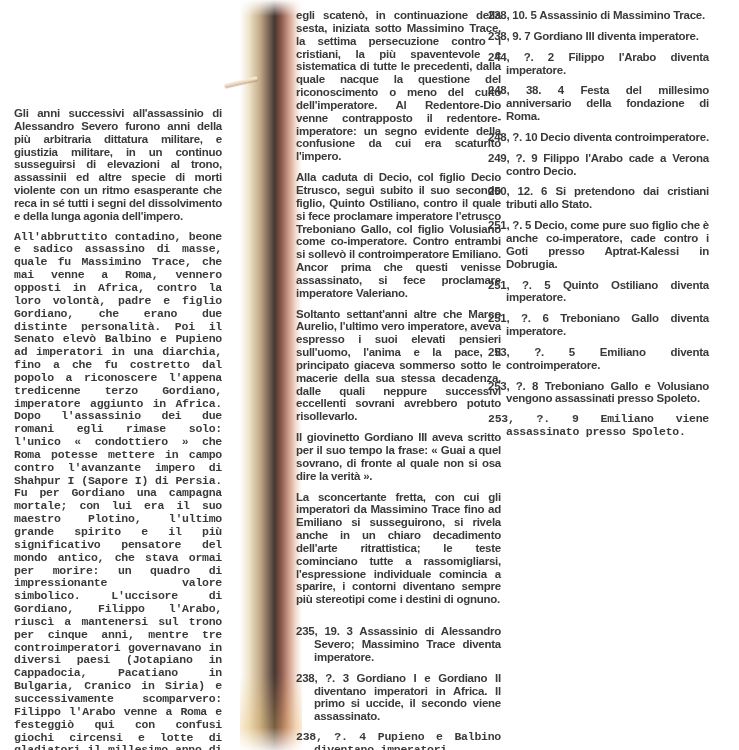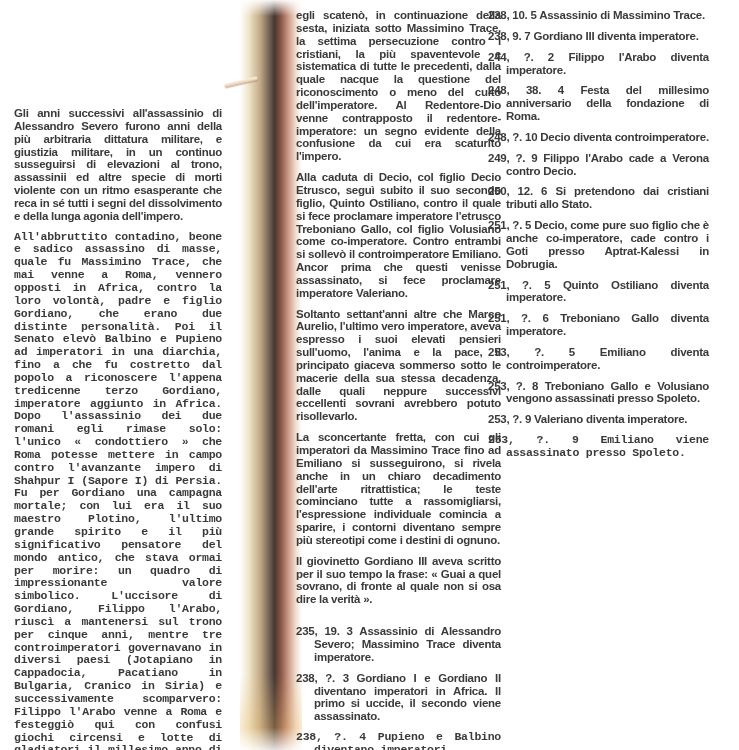--- a/index.html
+++ b/index.html
@@ -80,22 +80,22 @@
 
   <div class="col col-left">
     <p>Gli anni successivi all'assassinio di Alessandro Severo furono anni della più arbitraria dittatura militare, e giustizia militare, in un continuo susseguirsi di elevazioni al trono, assassinii ed altre specie di morti violente con un ritmo esasperante che reca in sé tutti i segni del dissolvimento e della lunga agonia dell'impero.</p>
     <p>All'abbruttito contadino, beone e sadico assassino di masse, quale fu Massimino Trace, che mai venne a Roma, vennero opposti in Africa, contro la loro volontà, padre e figlio Gordiano, che erano due distinte personalità. Poi il Senato elevò Balbino e Pupieno ad imperatori in una diarchia, fino a che fu costretto dal popolo a riconoscere l'appena tredicenne terzo Gordiano, imperatore aggiunto in Africa. Dopo l'assassinio dei due romani egli rimase solo: l'unico « condottiero » che Roma potesse mettere in campo contro l'avanzante impero di Shahpur I (Sapore I) di Persia. Fu per Gordiano una campagna mortale; con lui era il suo maestro Plotino, l'ultimo grande spirito e il più significativo pensatore del mondo antico, che stava ormai per morire: un quadro di impressionante valore simbolico. L'uccisore di Gordiano, Filippo l'Arabo, riuscì a mantenersi sul trono per cinque anni, mentre tre controimperatori governavano in diversi paesi (Jotapiano in Cappadocia, Pacatiano in Bulgaria, Cranico in Siria) e successivamente scomparvero: Filippo l'Arabo venne a Roma e festeggiò qui con confusi giochi circensi e lotte di gladiatori il millesimo anno di vita dell'Urbe. I popoli germanici si misero nuovamente in movimento e Decio si fece proclamare prossimo imperatore. Sebbene personalmente non privo di buone qualità di carattere,</p>
   </div>
 
   <div class="col col-middle">
     <p>egli scatenò, in continuazione della sesta, iniziata sotto Massimino Trace, la settima persecuzione contro i cristiani, la più spaventevole e sistematica di tutte le precedenti, dalla quale nacque la questione del riconoscimento o meno del culto dell'imperatore. Al Redentore-Dio venne contrapposto il redentore-imperatore: un segno evidente della confusione da cui era scaturito l'impero.</p>
     <p>Alla caduta di Decio, col figlio Decio Etrusco, seguì subito il suo secondo figlio, Quinto Ostiliano, contro il quale si fece proclamare imperatore l'etrusco Treboniano Gallo, col figlio Volusiano come co-imperatore. Contro entrambi si sollevò il controimperatore Emiliano. Ancor prima che questi venisse assassinato, si fece proclamare imperatore Valeriano.</p>
     <p>Soltanto settant'anni altre che Marco Aurelio, l'ultimo vero imperatore, aveva espresso i suoi elevati pensieri sull'uomo, l'anima e la pace, il principato giaceva sommerso sotto le macerie della sua stessa decadenza, dalle quali neppure successivi eccellenti sovrani avrebbero potuto risollevarlo.</p>
+    <p>Il giovinetto Gordiano III aveva scritto per il suo tempo la frase: « Guai a quel sovrano, di fronte al quale non si osa dire la verità ».</p>
     <p>La sconcertante fretta, con cui gli imperatori da Massimino Trace fino ad Emiliano si susseguirono, si rivela anche in un chiaro decadimento dell'arte ritrattistica; le teste cominciano tutte a rassomigliarsi, l'espressione individuale comincia a sparire, i contorni diventano sempre più stereotipi come i destini di ognuno.</p>
-    <p>Il giovinetto Gordiano III aveva scritto per il suo tempo la frase: « Guai a quel sovrano, di fronte al quale non si osa dire la verità ».</p>
     <div class="timeline">
       <p class="entry">235, 19. 3 Assassinio di Alessandro Severo; Massimino Trace diventa imperatore.</p>
       <p class="entry">238, ?. 3 Gordiano I e Gordiano II diventano imperatori in Africa. Il primo si uccide, il secondo viene assassinato.</p>
       <p class="entry">238, ?. 4 Pupieno e Balbino diventano imperatori.</p>
     </div>
   </div>
 
   <div class="col col-right">
     <div class="timeline">
       <p class="entry">238, 10. 5 Assassinio di Massimino Trace.</p>
@@ -103,18 +103,17 @@
       <p class="entry">244, ?. 2 Filippo l'Arabo diventa imperatore.</p>
       <p class="entry">248, 38. 4 Festa del millesimo anniversario della fondazione di Roma.</p>
       <p class="entry">248, ?. 10 Decio diventa controimperatore.</p>
       <p class="entry">249, ?. 9 Filippo l'Arabo cade a Verona contro Decio.</p>
       <p class="entry">250, 12. 6 Si pretendono dai cristiani tributi allo Stato.</p>
       <p class="entry">251, ?. 5 Decio, come pure suo figlio che è anche co-imperatore, cade contro i Goti presso Aptrat-Kalessi in Dobrugia.</p>
       <p class="entry">251, ?. 5 Quinto Ostiliano diventa imperatore.</p>
       <p class="entry">251, ?. 6 Treboniano Gallo diventa imperatore.</p>
       <p class="entry">253, ?. 5 Emiliano diventa controimperatore.</p>
       <p class="entry">253, ?. 8 Treboniano Gallo e Volusiano vengono assassinati presso Spoleto.</p>
-      <p class="entry">253, ?. 9 Valeriano diventa imperatore.</p>
       <p class="entry">253, ?. 9 Emiliano viene assassinato presso Spoleto.</p>
     </div>
   </div>
 
 </div>
 
 </body></html>

